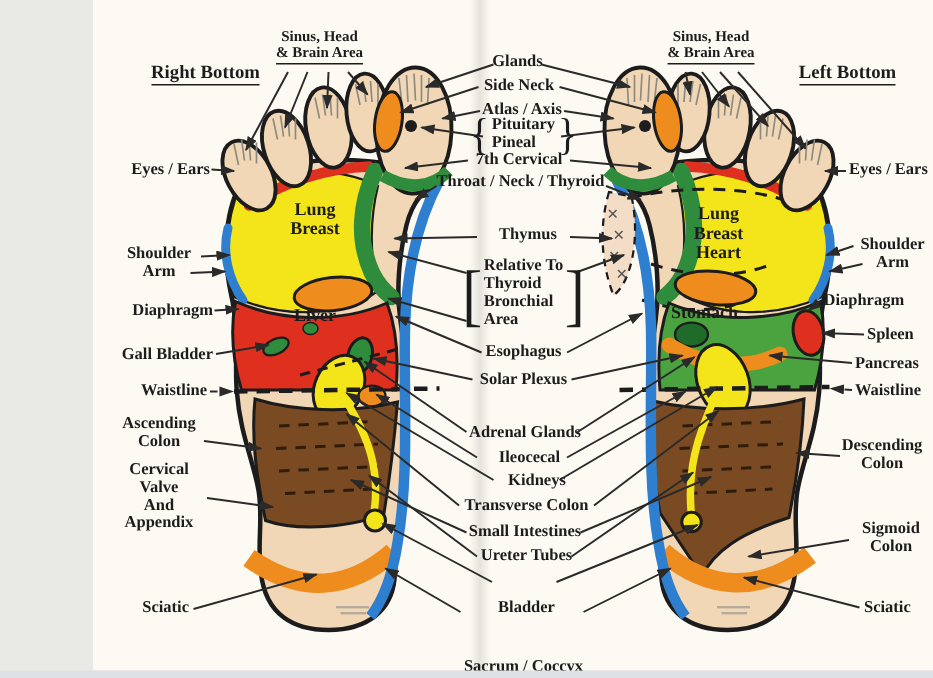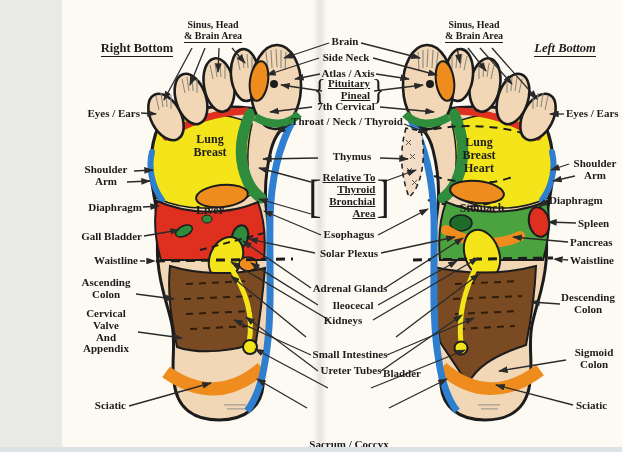--- a/index.html
+++ b/index.html
@@ -14,21 +14,21 @@
        white-space:pre-line;}
   .ctr{text-align:center}.rt{text-align:right}
   .hdr{font-size:12.5px;}
   .hdr span,.sinus span{border-bottom:1.6px solid #1c1c1c;padding-bottom:1px;display:inline-block;}
   .sinus{font-size:10px;}
   .zone{font-size:12px;}
   .wrapbrace{position:absolute;display:flex;align-items:center;justify-content:center;
              font-weight:bold;color:#1c1c1c;}
   .brace{font-size:26px;font-weight:400;transform:scaleY(1.15);padding:0 2px;}
   .bracket{font-size:40px;font-weight:400;transform:scaleY(1.15);padding:0 1px;}
-  .btxt{font-size:11px;line-height:1.07;text-align:right;white-space:pre-line;text-decoration:underline;}
+  .btxt{font-size:11px;line-height:1.07;text-align:left;white-space:pre-line;}
 </style>
 </head>
 <body>
 
 <div class="stage">
   <div class="paper"></div>
   <div class="crease"></div>
 
   <svg width="622" height="452" viewBox="0 0 622 452">
     <defs>
@@ -224,28 +224,28 @@
       <path d="M576,223 L548,222" marker-end="url(#ah)"></path>
       <path d="M568,242 L513,237" marker-end="url(#ah)"></path>
       <path d="M568,260 L554,259" stroke-dasharray="5,3" marker-end="url(#ah)"></path>
       <path d="M560,304 L531,302" marker-end="url(#ah)"></path>
       <path d="M566,360 L499,371" marker-end="url(#ah)"></path>
       <path d="M573,405 L496,385" marker-end="url(#ah)"></path>
     </g>
   </svg>
 
   <div class="lbl hdr ctr" style="left:91px;top:42px;width:92px;"><span>Right Bottom</span></div>
-  <div class="lbl hdr ctr" style="left:519px;top:42px;width:92px;font-style:italic;"><span>Left Bottom</span></div>
+  <div class="lbl hdr ctr" style="left:519px;top:42px;width:92px;"><span>Left Bottom</span></div>
 
   <div class="lbl sinus ctr" style="left:168px;top:20px;width:90px;"><span>Sinus, Head
 &amp; Brain Area</span></div>
   <div class="lbl sinus ctr" style="left:429px;top:20px;width:90px;"><span>Sinus, Head
 &amp; Brain Area</span></div>
 
-  <div class="lbl ctr" style="left:275px;top:36px;width:140px;">Brain</div>
+  <div class="lbl ctr" style="left:275px;top:36px;width:140px;">Glands</div>
   <div class="lbl ctr" style="left:276px;top:52px;width:140px;">Side Neck</div>
   <div class="lbl ctr" style="left:278px;top:68px;width:140px;">Atlas / Axis</div>
   <div class="wrapbrace" style="left:310px;top:77px;width:78px;height:26px;">
     <span class="brace">{</span>
     <span class="btxt">Pituitary
 Pineal</span>
     <span class="brace">}</span>
   </div>
   <div class="lbl ctr" style="left:276px;top:101px;width:140px;">7th Cervical</div>
   <div class="lbl ctr" style="left:277px;top:116px;width:140px;">Throat / Neck / Thyroid</div>
@@ -255,24 +255,25 @@
     <span class="btxt">Relative To
 Thyroid
 Bronchial
 Area</span>
     <span class="bracket">]</span>
   </div>
   <div class="lbl ctr" style="left:279px;top:229px;width:140px;">Esophagus</div>
   <div class="lbl ctr" style="left:280px;top:283px;width:140px;">Adrenal Glands</div>
   <div class="lbl ctr" style="left:279px;top:248px;width:140px;">Solar Plexus</div>
   <div class="lbl ctr" style="left:283px;top:300px;width:140px;">Ileocecal</div>
-  <div class="lbl ctr" style="left:273px;top:315px;width:140px;">Kidneys</div>
+  <div class="lbl ctr" style="left:288px;top:315px;width:140px;">Kidneys</div>
+  <div class="lbl ctr" style="left:281px;top:332px;width:140px;">Transverse Colon</div>
   <div class="lbl ctr" style="left:280px;top:349px;width:140px;">Small Intestines</div>
   <div class="lbl ctr" style="left:281px;top:365px;width:140px;">Ureter Tubes</div>
-  <div class="lbl ctr" style="left:281px;top:368px;width:140px;text-align:right;">Bladder</div>
+  <div class="lbl ctr" style="left:281px;top:400px;width:140px;">Bladder</div>
   <div class="lbl ctr" style="left:279px;top:402px;width:140px;margin-top:37px;">Sacrum / Coccyx</div>
 
   <div class="lbl rt" style="left:60px;top:108px;width:80px;">Eyes / Ears</div>
   <div class="lbl ctr" style="left:66px;top:164px;width:80px;">Shoulder
 Arm</div>
   <div class="lbl rt" style="left:58px;top:202px;width:84px;">Diaphragm</div>
   <div class="lbl rt" style="left:50px;top:231px;width:92px;">Gall Bladder</div>
   <div class="lbl rt" style="left:56px;top:255px;width:82px;">Waistline</div>
   <div class="lbl ctr" style="left:70px;top:277px;width:72px;">Ascending
 Colon</div>
@@ -294,16 +295,16 @@
   <div class="lbl ctr" style="left:566px;top:347px;width:56px;">Sigmoid
 Colon</div>
   <div class="lbl" style="left:576px;top:400px;width:46px;">Sciatic</div>
 
   <div class="lbl ctr zone" style="left:175px;top:133px;width:70px;">Lung
 Breast</div>
   <div class="lbl ctr zone" style="left:180px;top:204px;width:60px;">Liver</div>
   <div class="lbl ctr zone" style="left:447px;top:136px;width:64px;">Lung
 Breast
 Heart</div>
-  <div class="lbl ctr zone" style="left:450px;top:202px;width:64px;">Stomach</div>
+  <div class="lbl ctr zone" style="left:428px;top:202px;width:64px;text-align:right;">Stomach</div>
 
   <div class="bottom-edge"></div>
 </div>
 
 </body></html>

